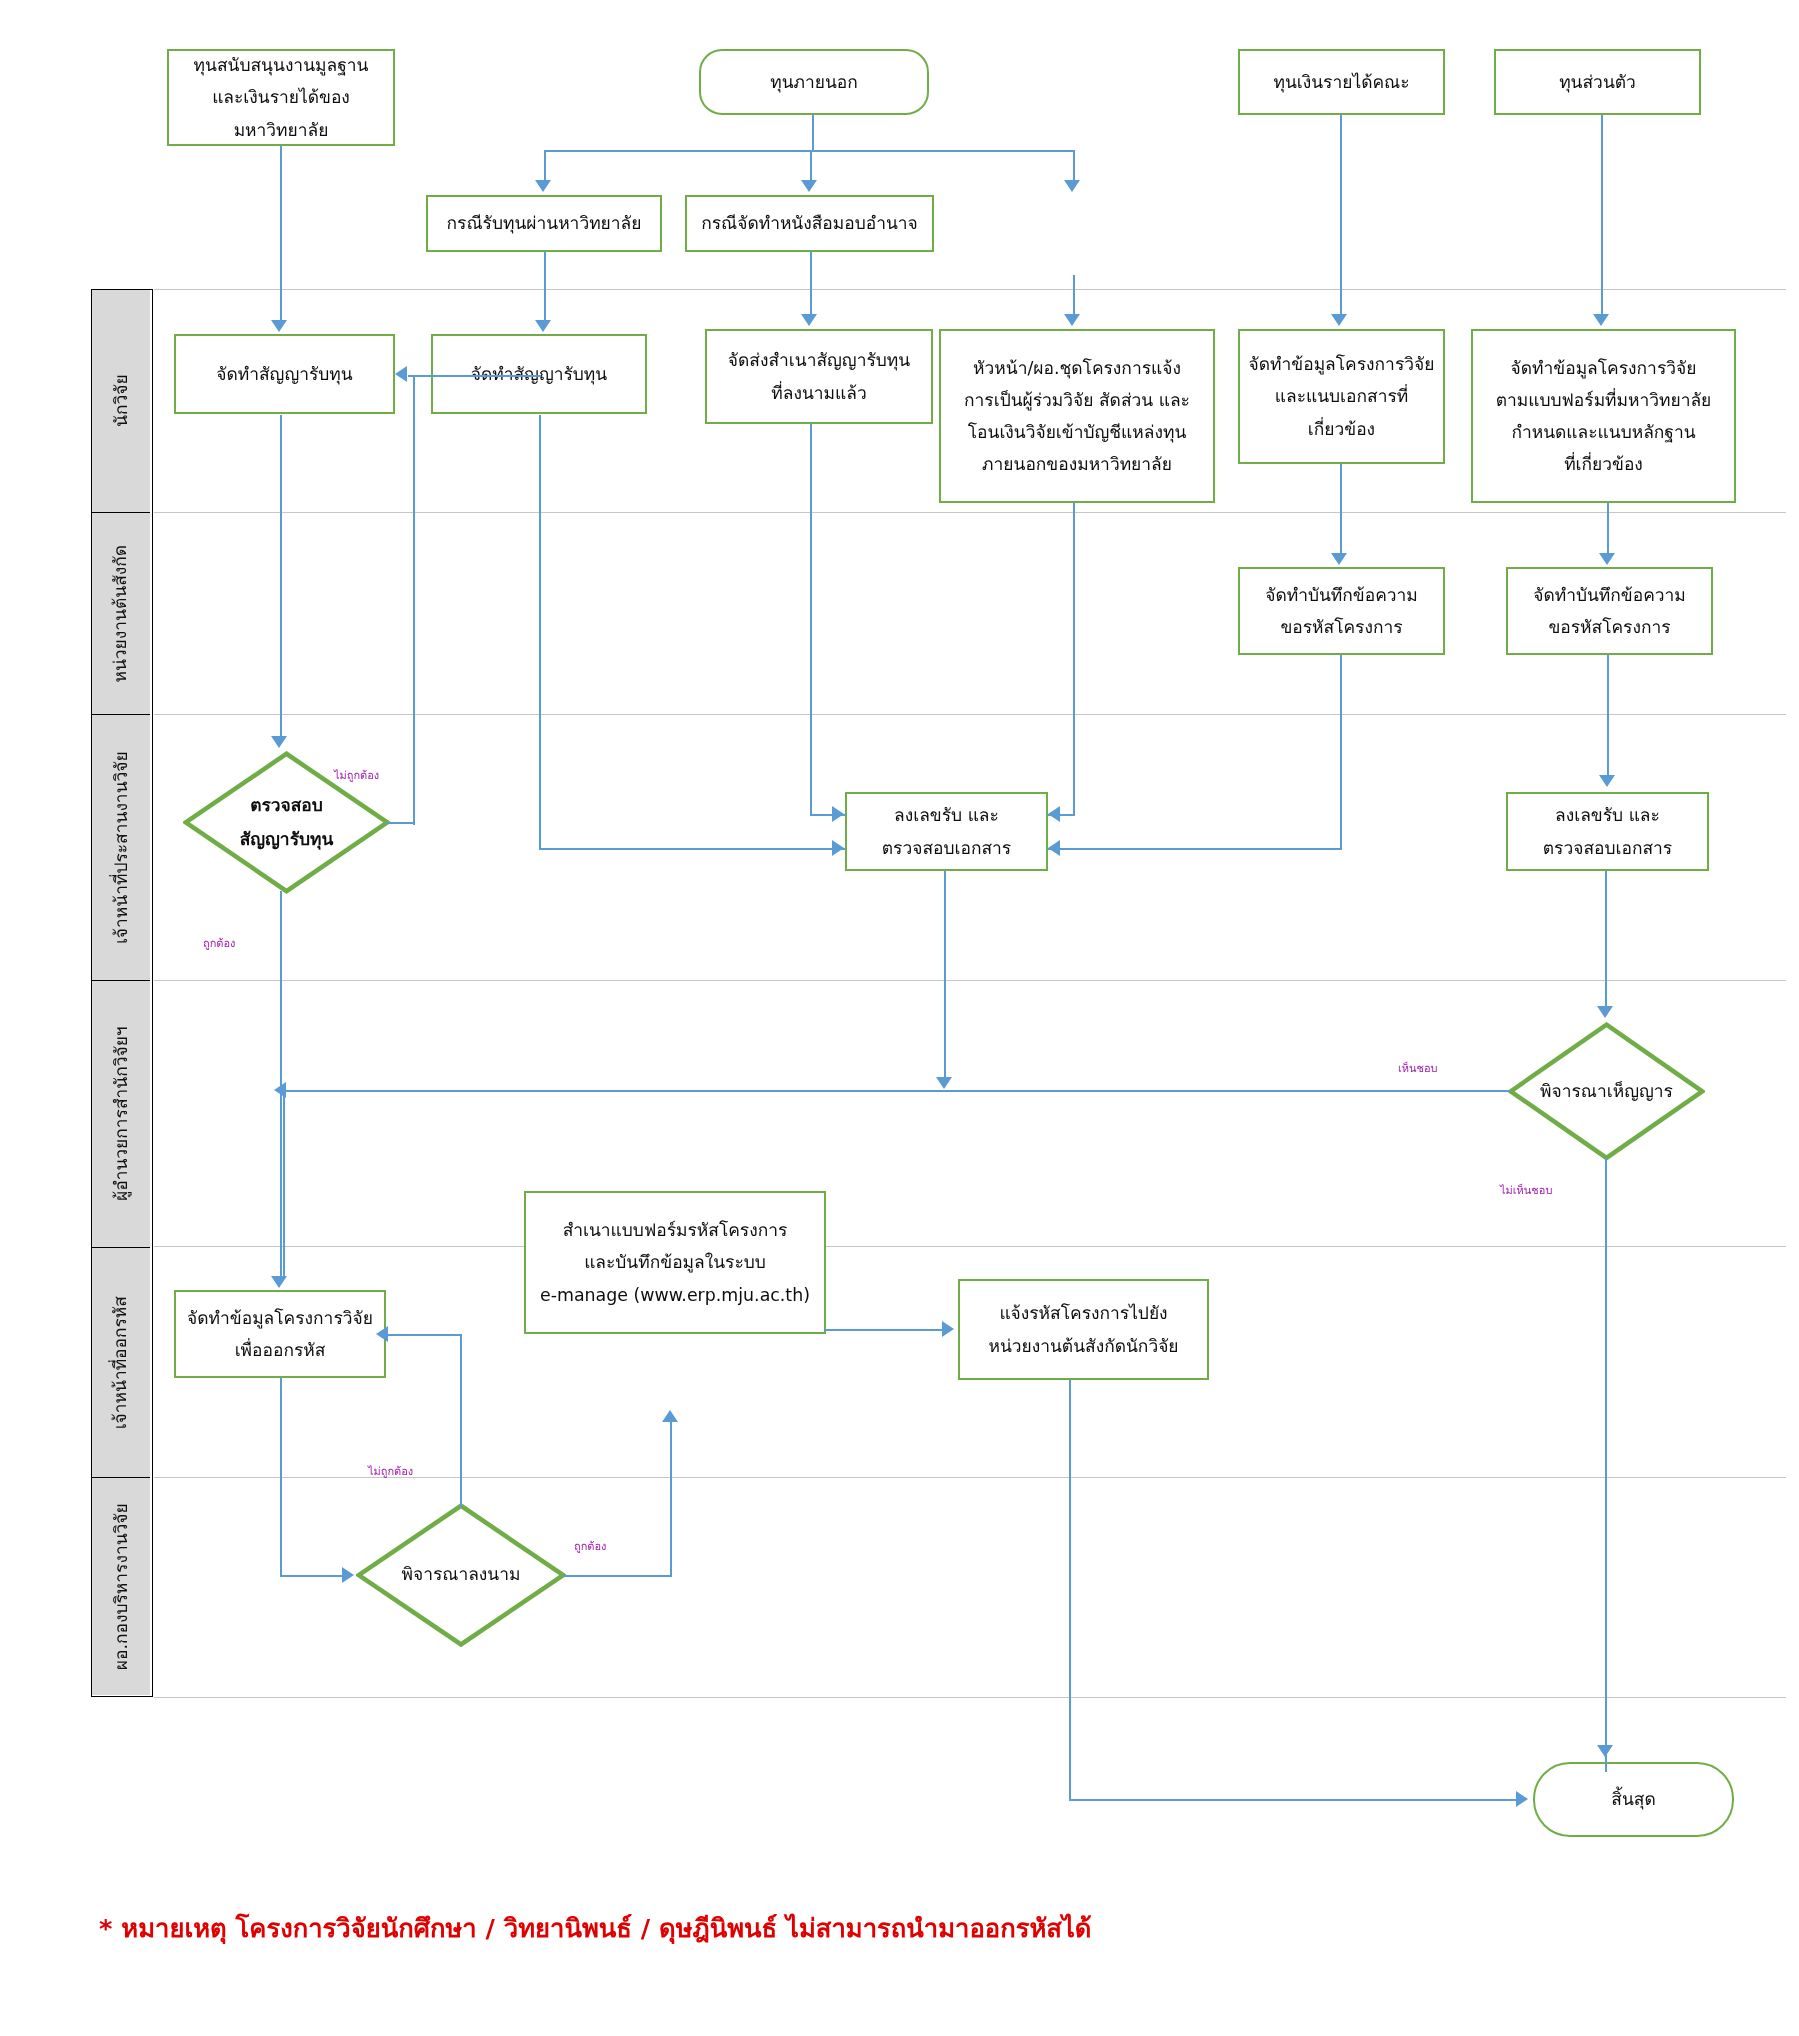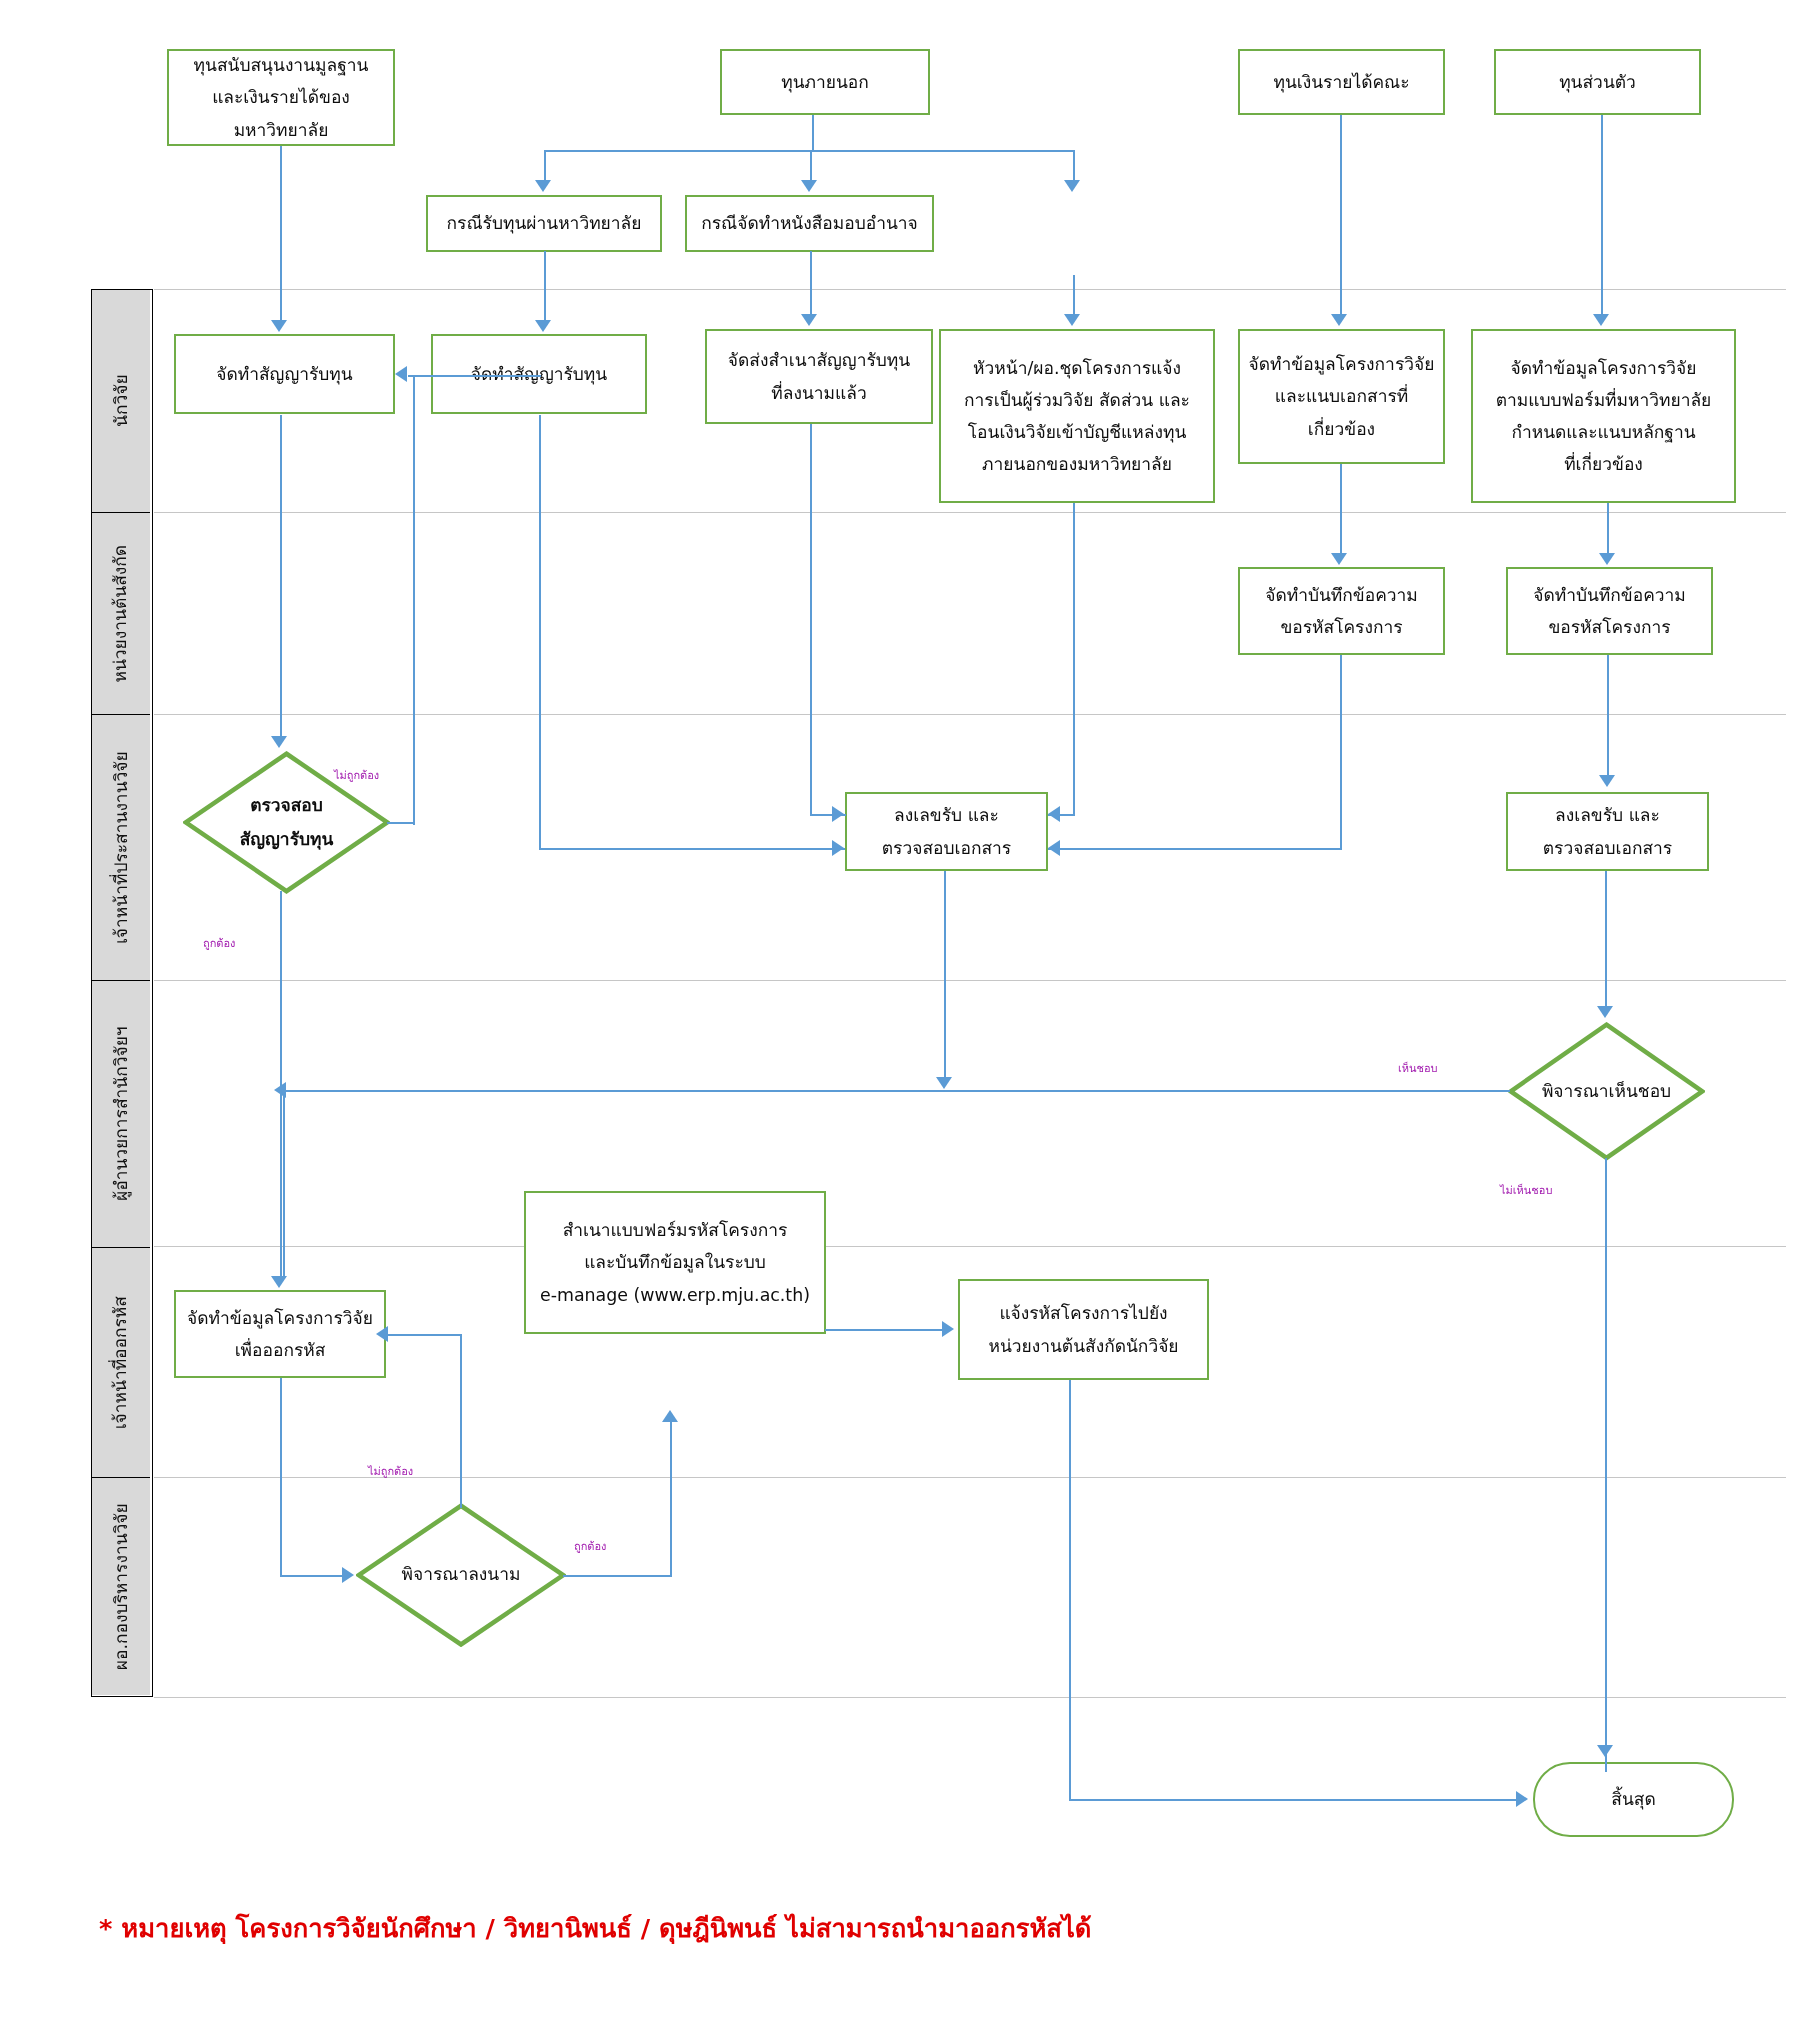--- a/index.html
+++ b/index.html
@@ -74,21 +74,21 @@
   <div class="lane-sep" style="top:512px;"></div>
   <div class="lane-sep" style="top:714px;"></div>
   <div class="lane-sep" style="top:980px;"></div>
   <div class="lane-sep" style="top:1246px;"></div>
   <div class="lane-sep" style="top:1477px;"></div>
   <div class="lane-sep" style="top:1697px;"></div>
 
   <div class="node" style="left:167px;top:49px;width:228px;height:97px;">
     <span class="t">ทุนสนับสนุนงานมูลฐาน<br>และเงินรายได้ของ<br>มหาวิทยาลัย</span>
   </div>
-  <div class="node" style="left:720px;top:49px;width:210px;height:66px;">
+  <div class="node" style="left:699px;top:49px;width:230px;height:66px;border-radius:23px;">
     <span class="t">ทุนภายนอก</span>
   </div>
   <div class="node" style="left:1238px;top:49px;width:207px;height:66px;">
     <span class="t">ทุนเงินรายได้คณะ</span>
   </div>
   <div class="node" style="left:1494px;top:49px;width:207px;height:66px;">
     <span class="t">ทุนส่วนตัว</span>
   </div>
 
   <div class="node" style="left:426px;top:195px;width:236px;height:57px;">
@@ -135,21 +135,21 @@
     <span class="t">ลงเลขรับ  และ<br>ตรวจสอบเอกสาร</span>
   </div>
   <div class="node" style="left:1506px;top:792px;width:203px;height:79px;">
     <span class="t">ลงเลขรับ  และ<br>ตรวจสอบเอกสาร</span>
   </div>
 
   <div class="diamond" style="left:1508px;top:1022px;width:197px;height:139px;">
     <svg class="dshape" viewBox="0 0 216 152" preserveAspectRatio="none">
       <polygon points="108,3 213,76 108,149 3,76" fill="#ffffff" stroke="#70ad47" stroke-width="5"></polygon>
     </svg>
-    <div class="dlabel">พิจารณาเห็นชอบ</div>
+    <div class="dlabel">พิจารณาเห็ญญาร</div>
   </div>
 
   <div class="node" style="left:174px;top:1290px;width:212px;height:88px;">
     <span class="t">จัดทำข้อมูลโครงการวิจัย<br>เพื่อออกรหัส</span>
   </div>
   <div class="node" style="left:524px;top:1191px;width:302px;height:143px;">
     <span class="t">สำเนาแบบฟอร์มรหัสโครงการ<br>และบันทึกข้อมูลในระบบ<br>e-manage (www.erp.mju.ac.th)</span>
   </div>
   <div class="node" style="left:958px;top:1279px;width:251px;height:101px;">
     <span class="t">แจ้งรหัสโครงการไปยัง<br>หน่วยงานต้นสังกัดนักวิจัย</span>

